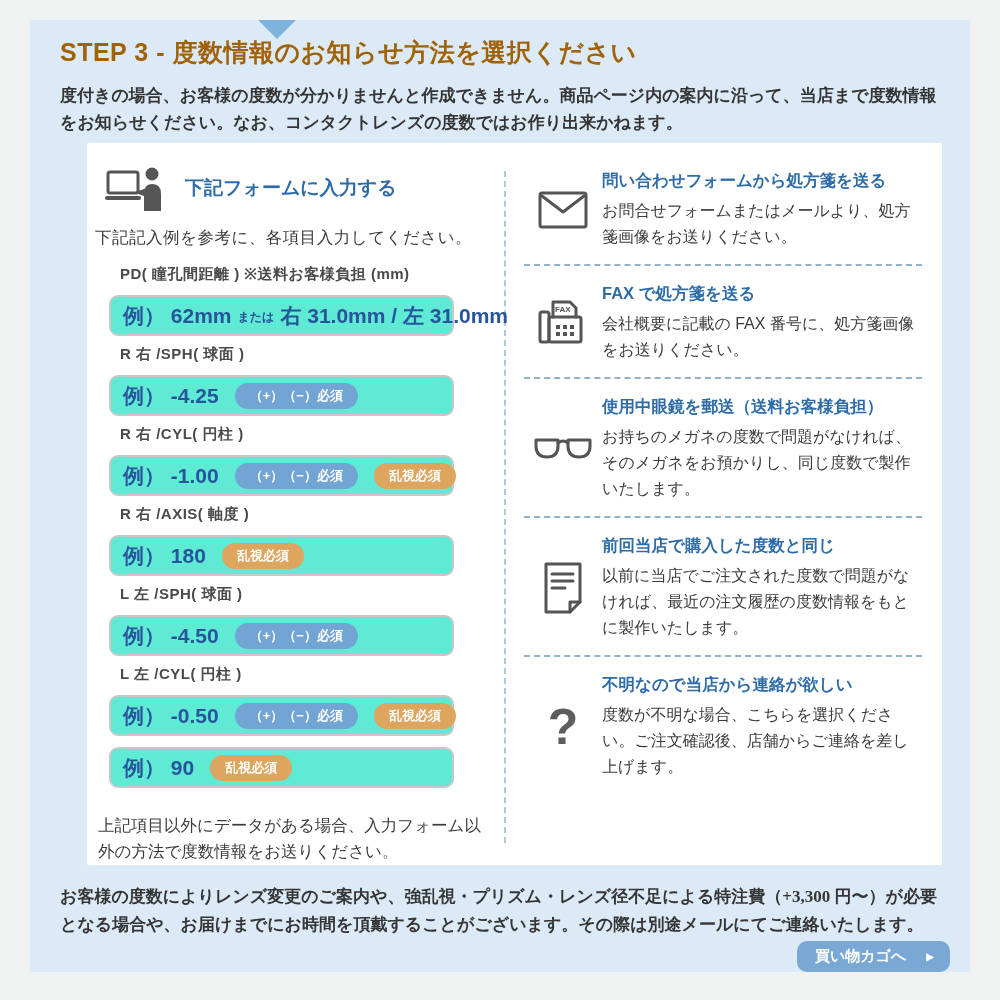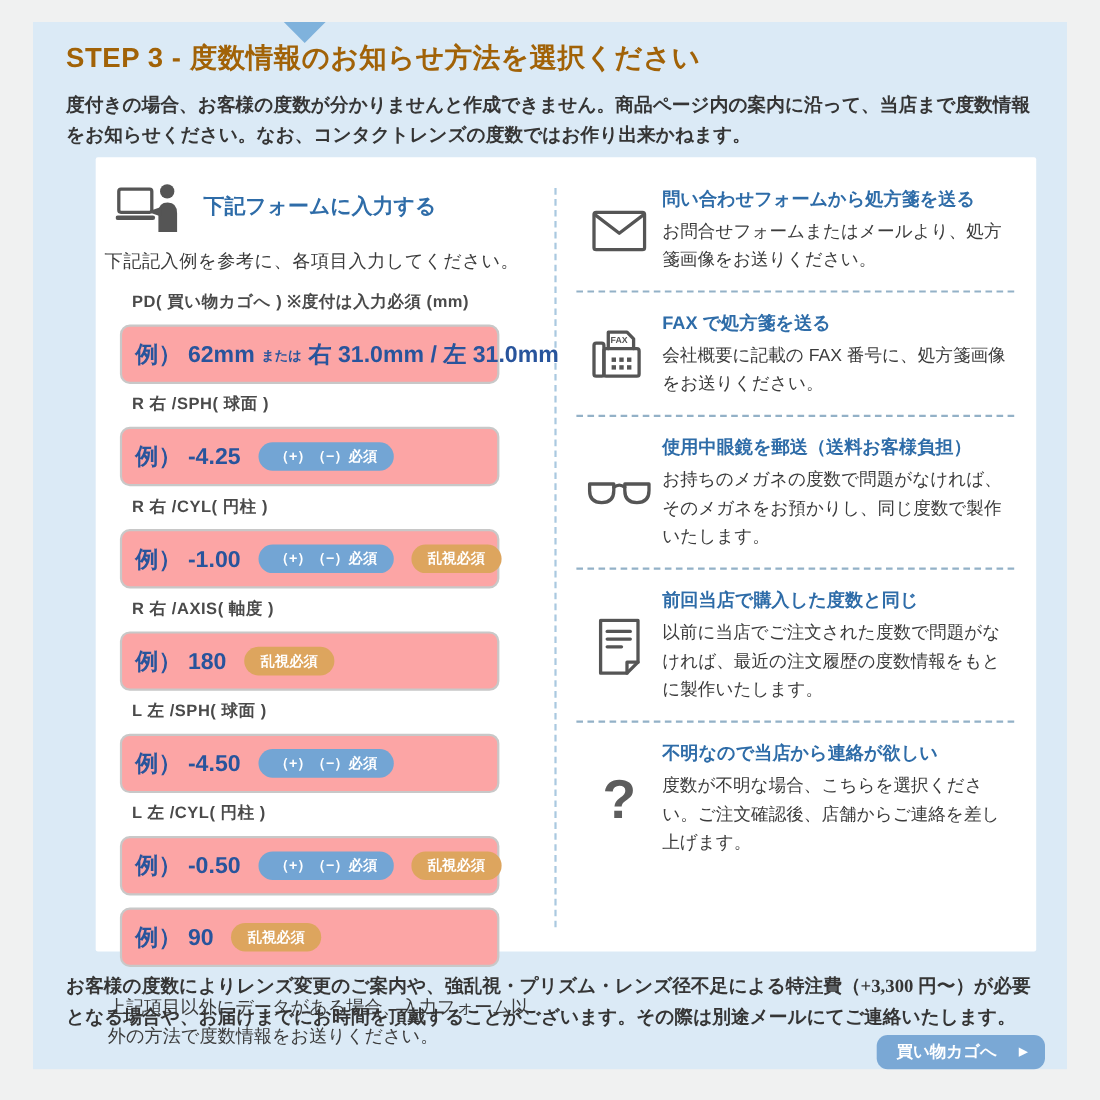--- a/index.html
+++ b/index.html
@@ -52,22 +52,22 @@
   .form-instruction {
     margin-top:16px; font-size:16.5px; color:#3b3b3b; letter-spacing:0.5px;
   }
   .fields { margin-top:14px; }
   .field { margin-bottom:9px; }
   .field-label {
     font-size:15px; font-weight:bold; color:#4a4a4a;
     margin:0 0 5px 25px; letter-spacing:0.5px;
   }
   .field-box {
-    margin-left:14px; width:345px; height:54px;
-    background:#fca5a5; border:2px solid #c8c8c8; border-radius:9px;
+    margin-left:14px; width:345px; height:41px;
+    background:#5eead4; border:2px solid #c8c8c8; border-radius:9px;
     display:flex; align-items:center; padding:0 12px;margin-top:11px;
   }
   .ex { font-size:21px; font-weight:bold; color:#28549c; white-space:nowrap; }
   .ex-suffix { font-size:12px; font-weight:bold; color:#28549c; margin:3px 6px 0 6px; white-space:nowrap; }
   .pill {
     margin-left:16px; padding:4px 15px; border-radius:999px;
     font-size:13px; font-weight:bold; color:#ffffff; white-space:nowrap;text-align:center;
   }
   .pill.blue { background:#73a5d4; }
   .pill.orange { background:#dda55e; }
@@ -129,21 +129,21 @@
           </svg>
         </span>
         <span class="form-head-title">下記フォームに入力する</span>
       </div>
 
       <p class="form-instruction">下記記入例を参考に、各項目入力してください。</p>
 
       <div class="fields">
 
         <div class="field">
-          <div class="field-label">PD( 買い物カゴへ ) ※度付は入力必須 (mm)</div>
+          <div class="field-label">PD( 瞳孔間距離 ) ※送料お客様負担 (mm)</div>
           <div class="field-box">
             <span class="ex">例） 62mm</span>
             <span class="ex-suffix">または</span>
             <span class="ex">右 31.0mm / 左 31.0mm</span>
           </div>
         </div>
 
         <div class="field">
           <div class="field-label">R 右 /SPH( 球面 )</div>
           <div class="field-box">

